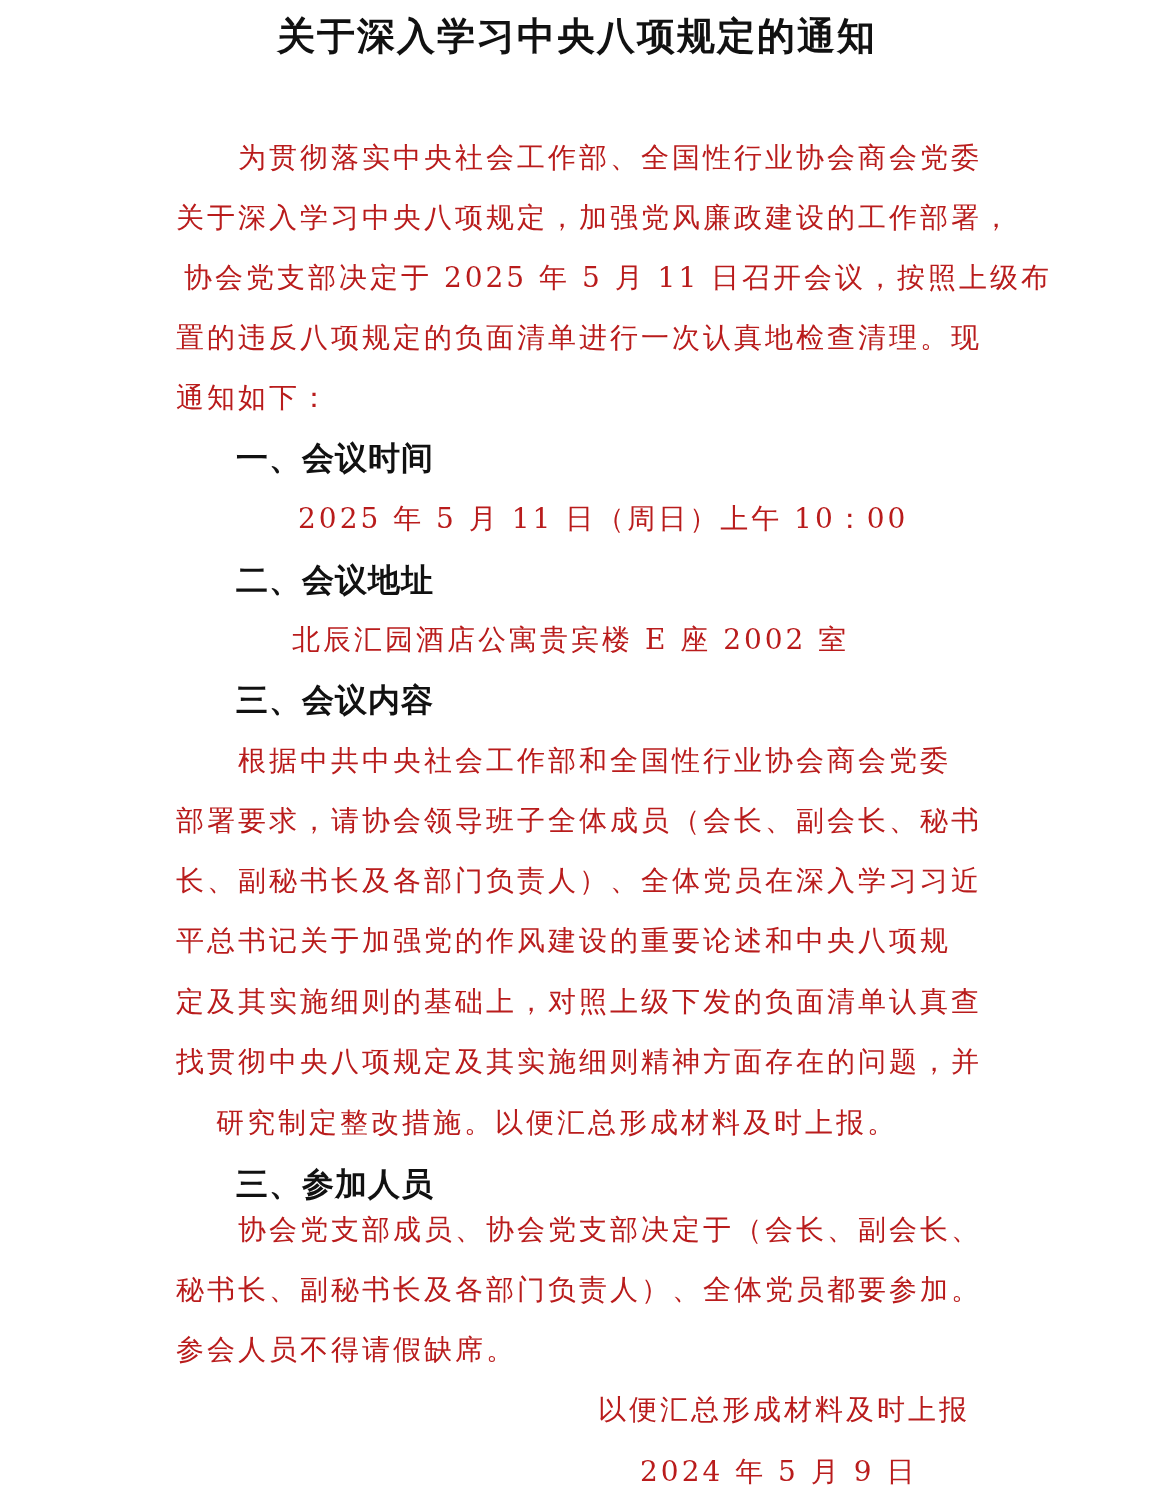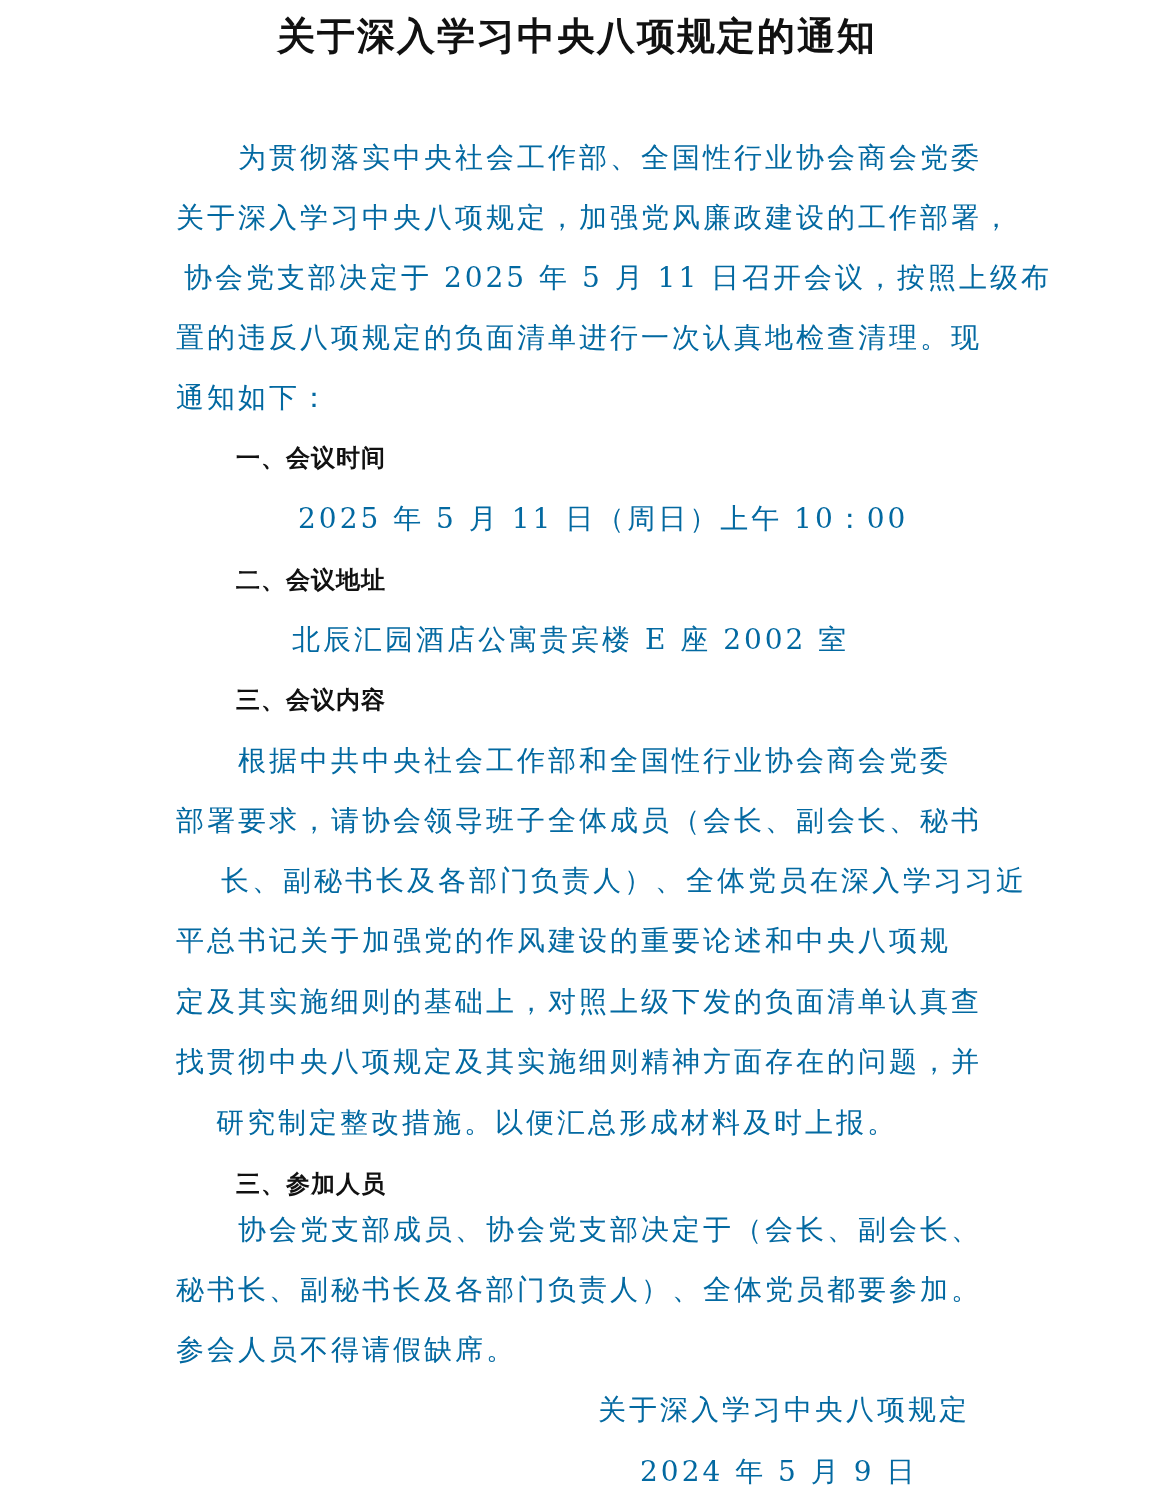--- a/index.html
+++ b/index.html
@@ -33,27 +33,27 @@
       letter-spacing: 2px;
       color: #111;
       line-height: 56px;
     }
     .line {
       position: absolute;
       font-family: "DejaVu Serif", "Liberation Serif", serif;
       font-size: 28px;
       line-height: 40px;
       white-space: nowrap;
-      color: #0369a1;
+      color: #b91c1c;
       letter-spacing: 3px;
     }
     .heading {
       position: absolute;
       font-family: "DejaVu Sans", "Liberation Sans", sans-serif;
-      font-size: 24px;
+      font-size: 32px;
       font-weight: bold;
       line-height: 40px;
       white-space: nowrap;
       color: #111;
       letter-spacing: 1px;
     }
   </style>
 </head>
 <body>
 
@@ -69,27 +69,27 @@
 
   <div class="heading" style="left:236px; top:438px;">一、会议时间</div>
   <div class="line" style="left:298px; top:499px;">2025 年 5 月 11 日（周日）上午  10：00</div>
 
   <div class="heading" style="left:236px; top:560px;">二、会议地址</div>
   <div class="line" style="left:292px; top:620px;">北辰汇园酒店公寓贵宾楼 E 座 2002 室</div>
 
   <div class="heading" style="left:236px; top:680px;">三、会议内容</div>
   <div class="line" style="left:238px; top:741px;">根据中共中央社会工作部和全国性行业协会商会党委</div>
   <div class="line" style="left:176px; top:801px;text-align:right;">部署要求，请协会领导班子全体成员（会长、副会长、秘书</div>
-  <div class="line" style="left:176px; top:861px;margin-left:45px;">长、副秘书长及各部门负责人）、全体党员在深入学习习近</div>
+  <div class="line" style="left:176px; top:861px;">长、副秘书长及各部门负责人）、全体党员在深入学习习近</div>
   <div class="line" style="left:176px; top:921px;">平总书记关于加强党的作风建设的重要论述和中央八项规</div>
   <div class="line" style="left:176px; top:982px;">定及其实施细则的基础上，对照上级下发的负面清单认真查</div>
   <div class="line" style="left:176px; top:1042px;">找贯彻中央八项规定及其实施细则精神方面存在的问题，并</div>
   <div class="line" style="left:176px; top:1103px;margin-left:40px;">研究制定整改措施。以便汇总形成材料及时上报。</div>
 
   <div class="heading" style="left:236px; top:1164px;">三、参加人员</div>
   <div class="line" style="left:238px; top:1210px;">协会党支部成员、协会党支部决定于（会长、副会长、</div>
   <div class="line" style="left:176px; top:1270px;">秘书长、副秘书长及各部门负责人）、全体党员都要参加。</div>
   <div class="line" style="left:176px; top:1330px;">参会人员不得请假缺席。</div>
 
-  <div class="line" style="left:598px; top:1390px;">关于深入学习中央八项规定</div>
+  <div class="line" style="left:598px; top:1390px;">以便汇总形成材料及时上报</div>
   <div class="line" style="left:640px; top:1452px;">2024 年 5 月 9 日</div>
 
 </div>
 
 </body></html>

